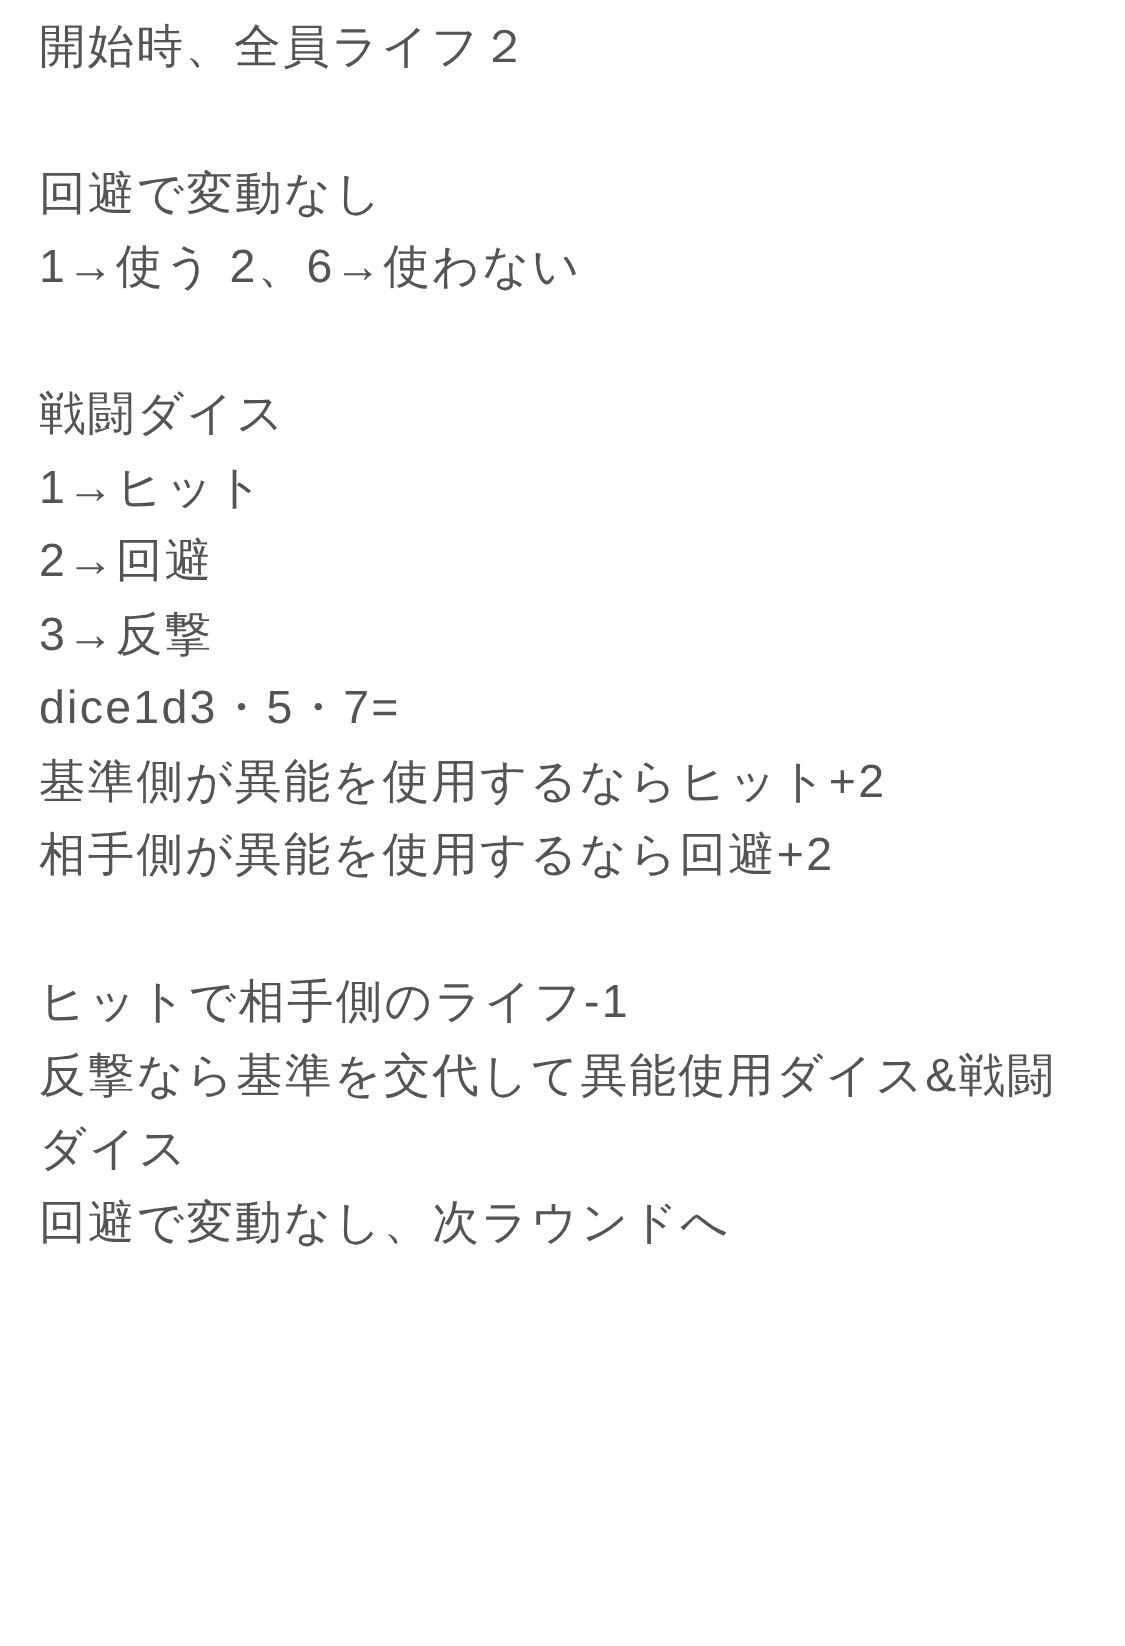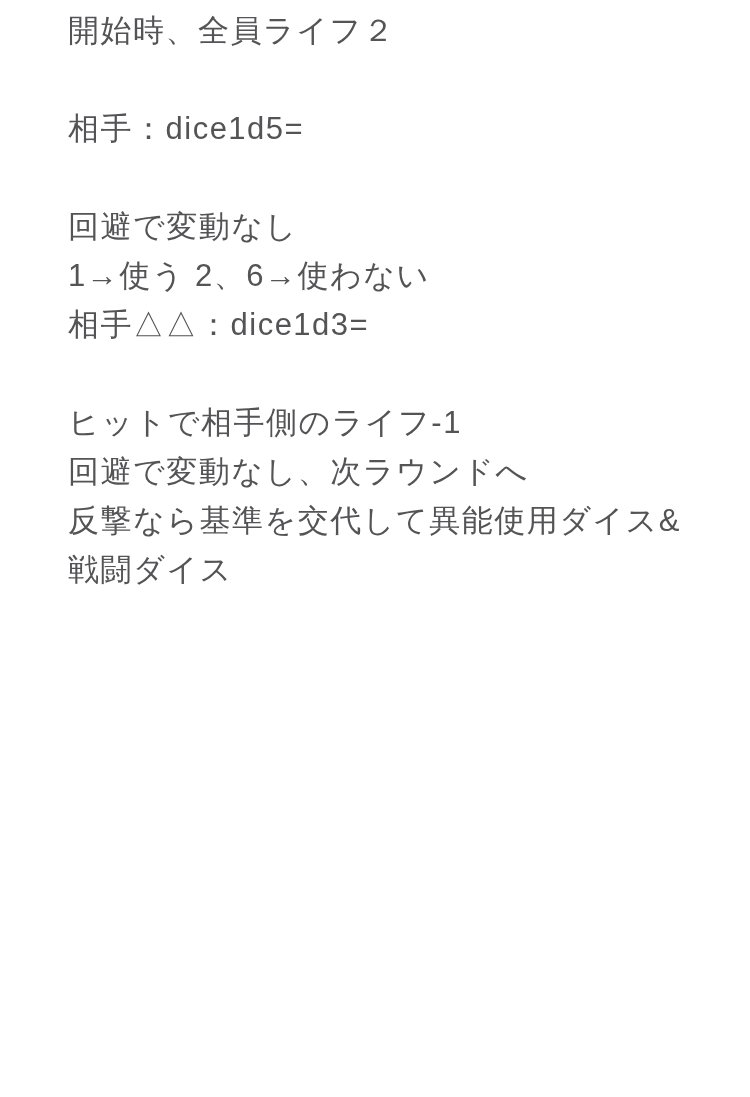--- a/index.html
+++ b/index.html
@@ -11,21 +11,21 @@
     position: relative;
     width: 750px;
     height: 1097px;
     overflow: hidden;
     background: #ffffff;
   }
   .note-body {
     box-sizing: border-box;
     width: 750px;
     height: 1097px;
-    padding: 6px 42px 20px 68px;
+    padding: 6px 42px 20px 26px;
     color: #545457;
     font-family: "Liberation Sans", sans-serif;
     font-size: 31px;
     line-height: 49px;
     letter-spacing: 1.5px;
   }
   .para {
     margin: 0 0 49px 0;
   }
   .para:last-child {
@@ -38,26 +38,33 @@
 </style>
 </head>
 <body>
 
 <div class="page">
   <div class="note-body" style="background: rgb(255, 255, 255); color: rgb(84, 84, 87);">
       <div class="para">
         <div class="line">開始時、全員ライフ２</div>
       </div>
       <div class="para">
-        <div class="line">相手：dice1d5=</div>
       </div>
       <div class="para">
         <div class="line">回避で変動なし</div>
         <div class="line">1→使う 2、6→使わない</div>
-        <div class="line">相手△△：dice1d3=</div>
+      </div>
+      <div class="para">
+        <div class="line">戦闘ダイス</div>
+        <div class="line">1→ヒット</div>
+        <div class="line">2→回避</div>
+        <div class="line">3→反撃</div>
+        <div class="line">dice1d3・5・7=</div>
+        <div class="line">基準側が異能を使用するならヒット+2</div>
+        <div class="line">相手側が異能を使用するなら回避+2</div>
       </div>
       <div class="para">
         <div class="line">ヒットで相手側のライフ-1</div>
+        <div class="line">反撃なら基準を交代して異能使用ダイス&amp;戦闘ダイス</div>
         <div class="line">回避で変動なし、次ラウンドへ</div>
-        <div class="line">反撃なら基準を交代して異能使用ダイス&amp;戦闘ダイス</div>
       </div>
     </div>
 </div>
 
 </body></html>

